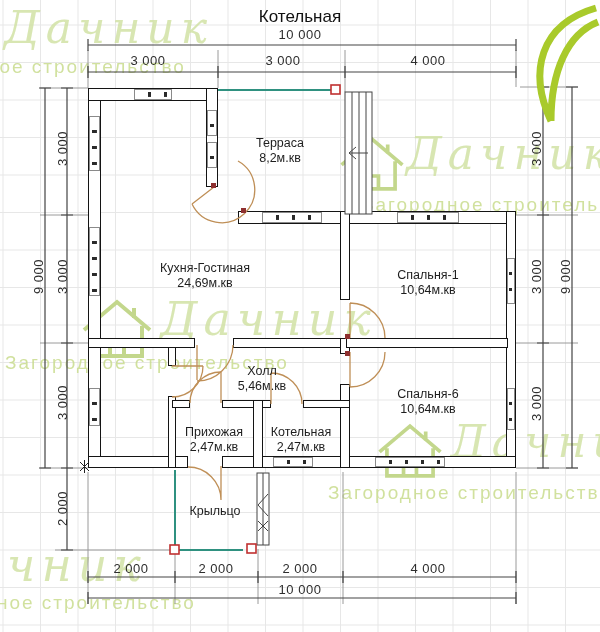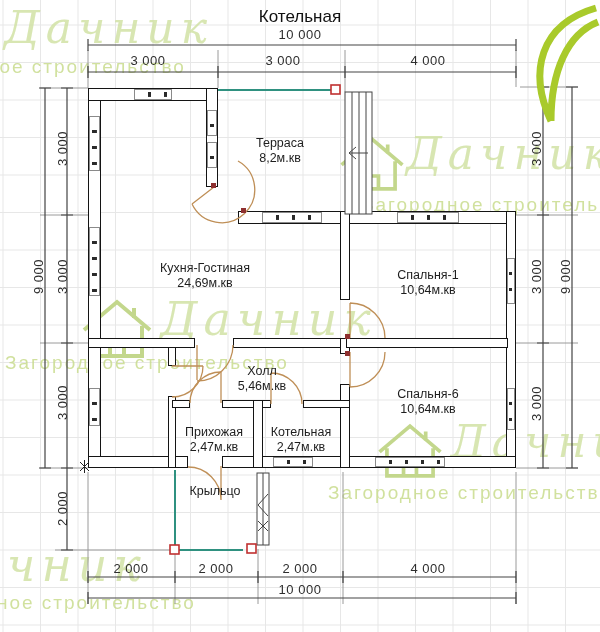--- a/index.html
+++ b/index.html
@@ -191,21 +191,21 @@
   <div class="room-label" style="left:78px;top:389px;">
   </div>
   <div class="room-label" style="left:144px;top:425px;">
     <div>Прихожая</div>
     <div>2,47м.кв</div>
   </div>
   <div class="room-label" style="left:231px;top:425px;">
     <div>Котельная</div>
     <div>2,47м.кв</div>
   </div>
-  <div class="room-label" style="left:145px;top:484px;text-align:center;">
+  <div class="room-label" style="left:145px;top:504px;text-align:center;">
     <div>Крыльцо</div>
   </div>
 
   <div class="dim" style="left:260px;top:27px;">10 000</div>
   <div class="dim" style="left:108px;top:53px;">3 000</div>
   <div class="dim" style="left:243px;top:53px;">3 000</div>
   <div class="dim" style="left:388px;top:53px;">4 000</div>
 
   <div class="vdim" style="left:6px;top:269px;">9 000</div>
   <div class="vdim" style="left:30px;top:141px;">3 000</div>

